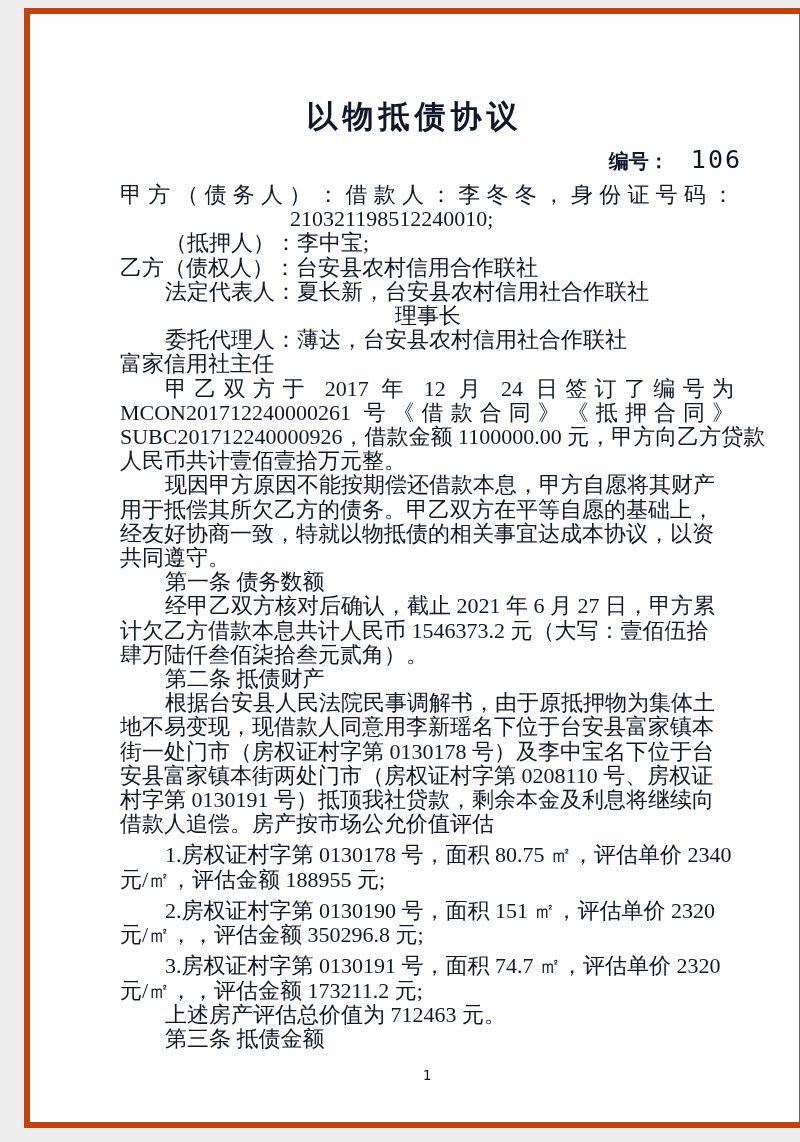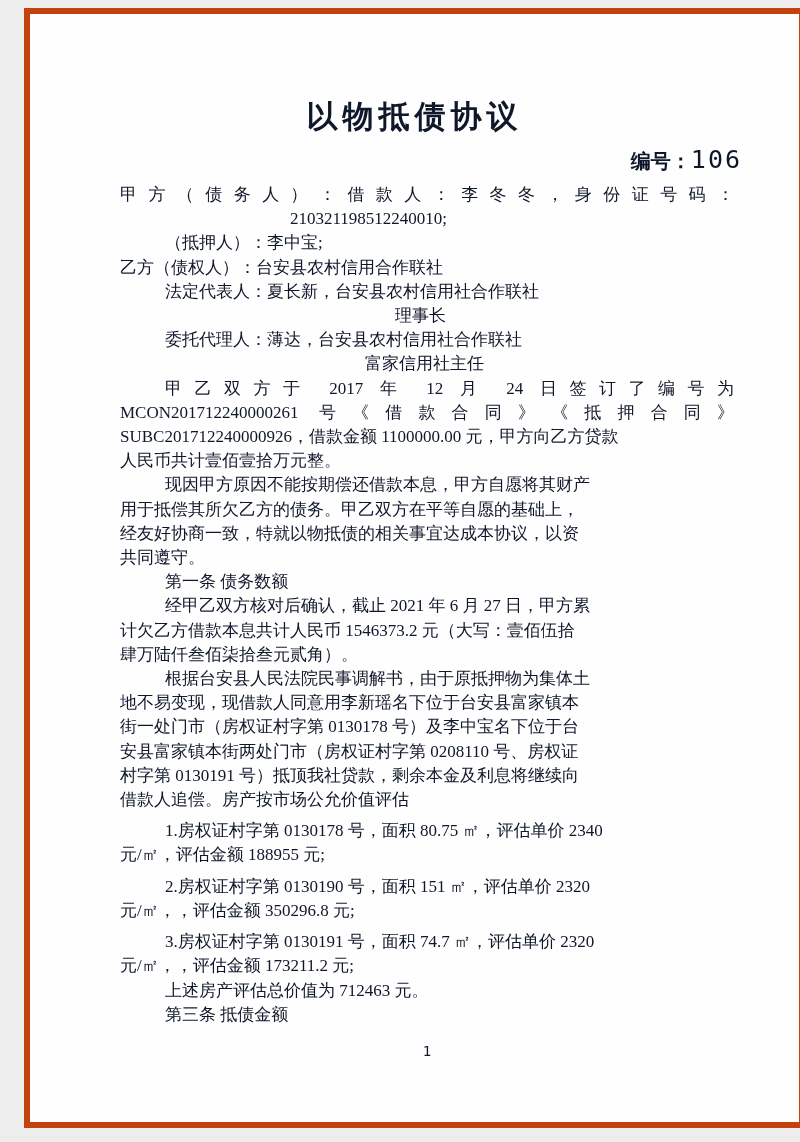--- a/index.html
+++ b/index.html
@@ -35,50 +35,51 @@
     font-weight: bold;
     letter-spacing: 5px;
     line-height: 46px;
   }
   .number-row {
     margin-top: 6px;
     padding-right: 57px;
     display: flex;
     justify-content: flex-end;
     align-items: baseline;
+    gap: 22px;
     line-height: 28px;
   }
   .number-label {
     font-size: 20px;
     font-weight: bold;
   }
   .number-value {
     font-family: "DejaVu Sans Mono", monospace;
     font-size: 25px;
     letter-spacing: 2px;
   }
   .doc-body {
     margin: 8px 0 0 90px;
     width: 614px;
-    font-size: 17px;
+    font-size: 22px;
   }
   .ln {
     line-height: 24.2px;
     white-space: nowrap;
   }
   .ln.just {
     white-space: normal;
     text-align: justify;
     text-align-last: justify;
   }
   .ln.hang1 { margin-left: 45px; }
   .ln.ind2  { margin-left: 45px; }
   .ln.idnum { margin-left: 170px; }
   .ln.lsz   { margin-left: 275px; }
-  .ln.fjz   { margin-left: 245px; }
+  .ln.fjz   { }
   .ln.bold  { font-weight: normal; }
   .ln.gap   { margin-top: 7px; }
   .page-num {
     margin-top: 16px;
     margin-left: 90px;
     width: 614px;
     text-align: center;
     font-size: 14px;
     font-family: "DejaVu Sans Mono", monospace;
   }
@@ -107,20 +108,21 @@
         <div class="ln">SUBC201712240000926，借款金额 1100000.00 元，甲方向乙方贷款</div>
         <div class="ln">人民币共计壹佰壹拾万元整。</div>
         <div class="ln ind2">现因甲方原因不能按期偿还借款本息，甲方自愿将其财产</div>
         <div class="ln">用于抵偿其所欠乙方的债务。甲乙双方在平等自愿的基础上，</div>
         <div class="ln">经友好协商一致，特就以物抵债的相关事宜达成本协议，以资</div>
         <div class="ln">共同遵守。</div>
         <div class="ln ind2 bold">第一条 债务数额</div>
         <div class="ln ind2">经甲乙双方核对后确认，截止 2021 年 6 月 27 日，甲方累</div>
         <div class="ln">计欠乙方借款本息共计人民币 1546373.2 元（大写：壹佰伍拾</div>
         <div class="ln">肆万陆仟叁佰柒拾叁元贰角）。</div>
+        <div class="ln ind2 bold">第二条 抵债财产</div>
         <div class="ln ind2">根据台安县人民法院民事调解书，由于原抵押物为集体土</div>
         <div class="ln">地不易变现，现借款人同意用李新瑶名下位于台安县富家镇本</div>
         <div class="ln">街一处门市（房权证村字第 0130178 号）及李中宝名下位于台</div>
         <div class="ln">安县富家镇本街两处门市（房权证村字第 0208110 号、房权证</div>
         <div class="ln">村字第 0130191 号）抵顶我社贷款，剩余本金及利息将继续向</div>
         <div class="ln">借款人追偿。房产按市场公允价值评估</div>
         <div class="ln ind2 gap">1.房权证村字第 0130178 号，面积 80.75 ㎡，评估单价 2340</div>
         <div class="ln">元/㎡，评估金额 188955 元;</div>
         <div class="ln ind2 gap">2.房权证村字第 0130190 号，面积 151 ㎡，评估单价 2320</div>
         <div class="ln">元/㎡，，评估金额 350296.8 元;</div>

